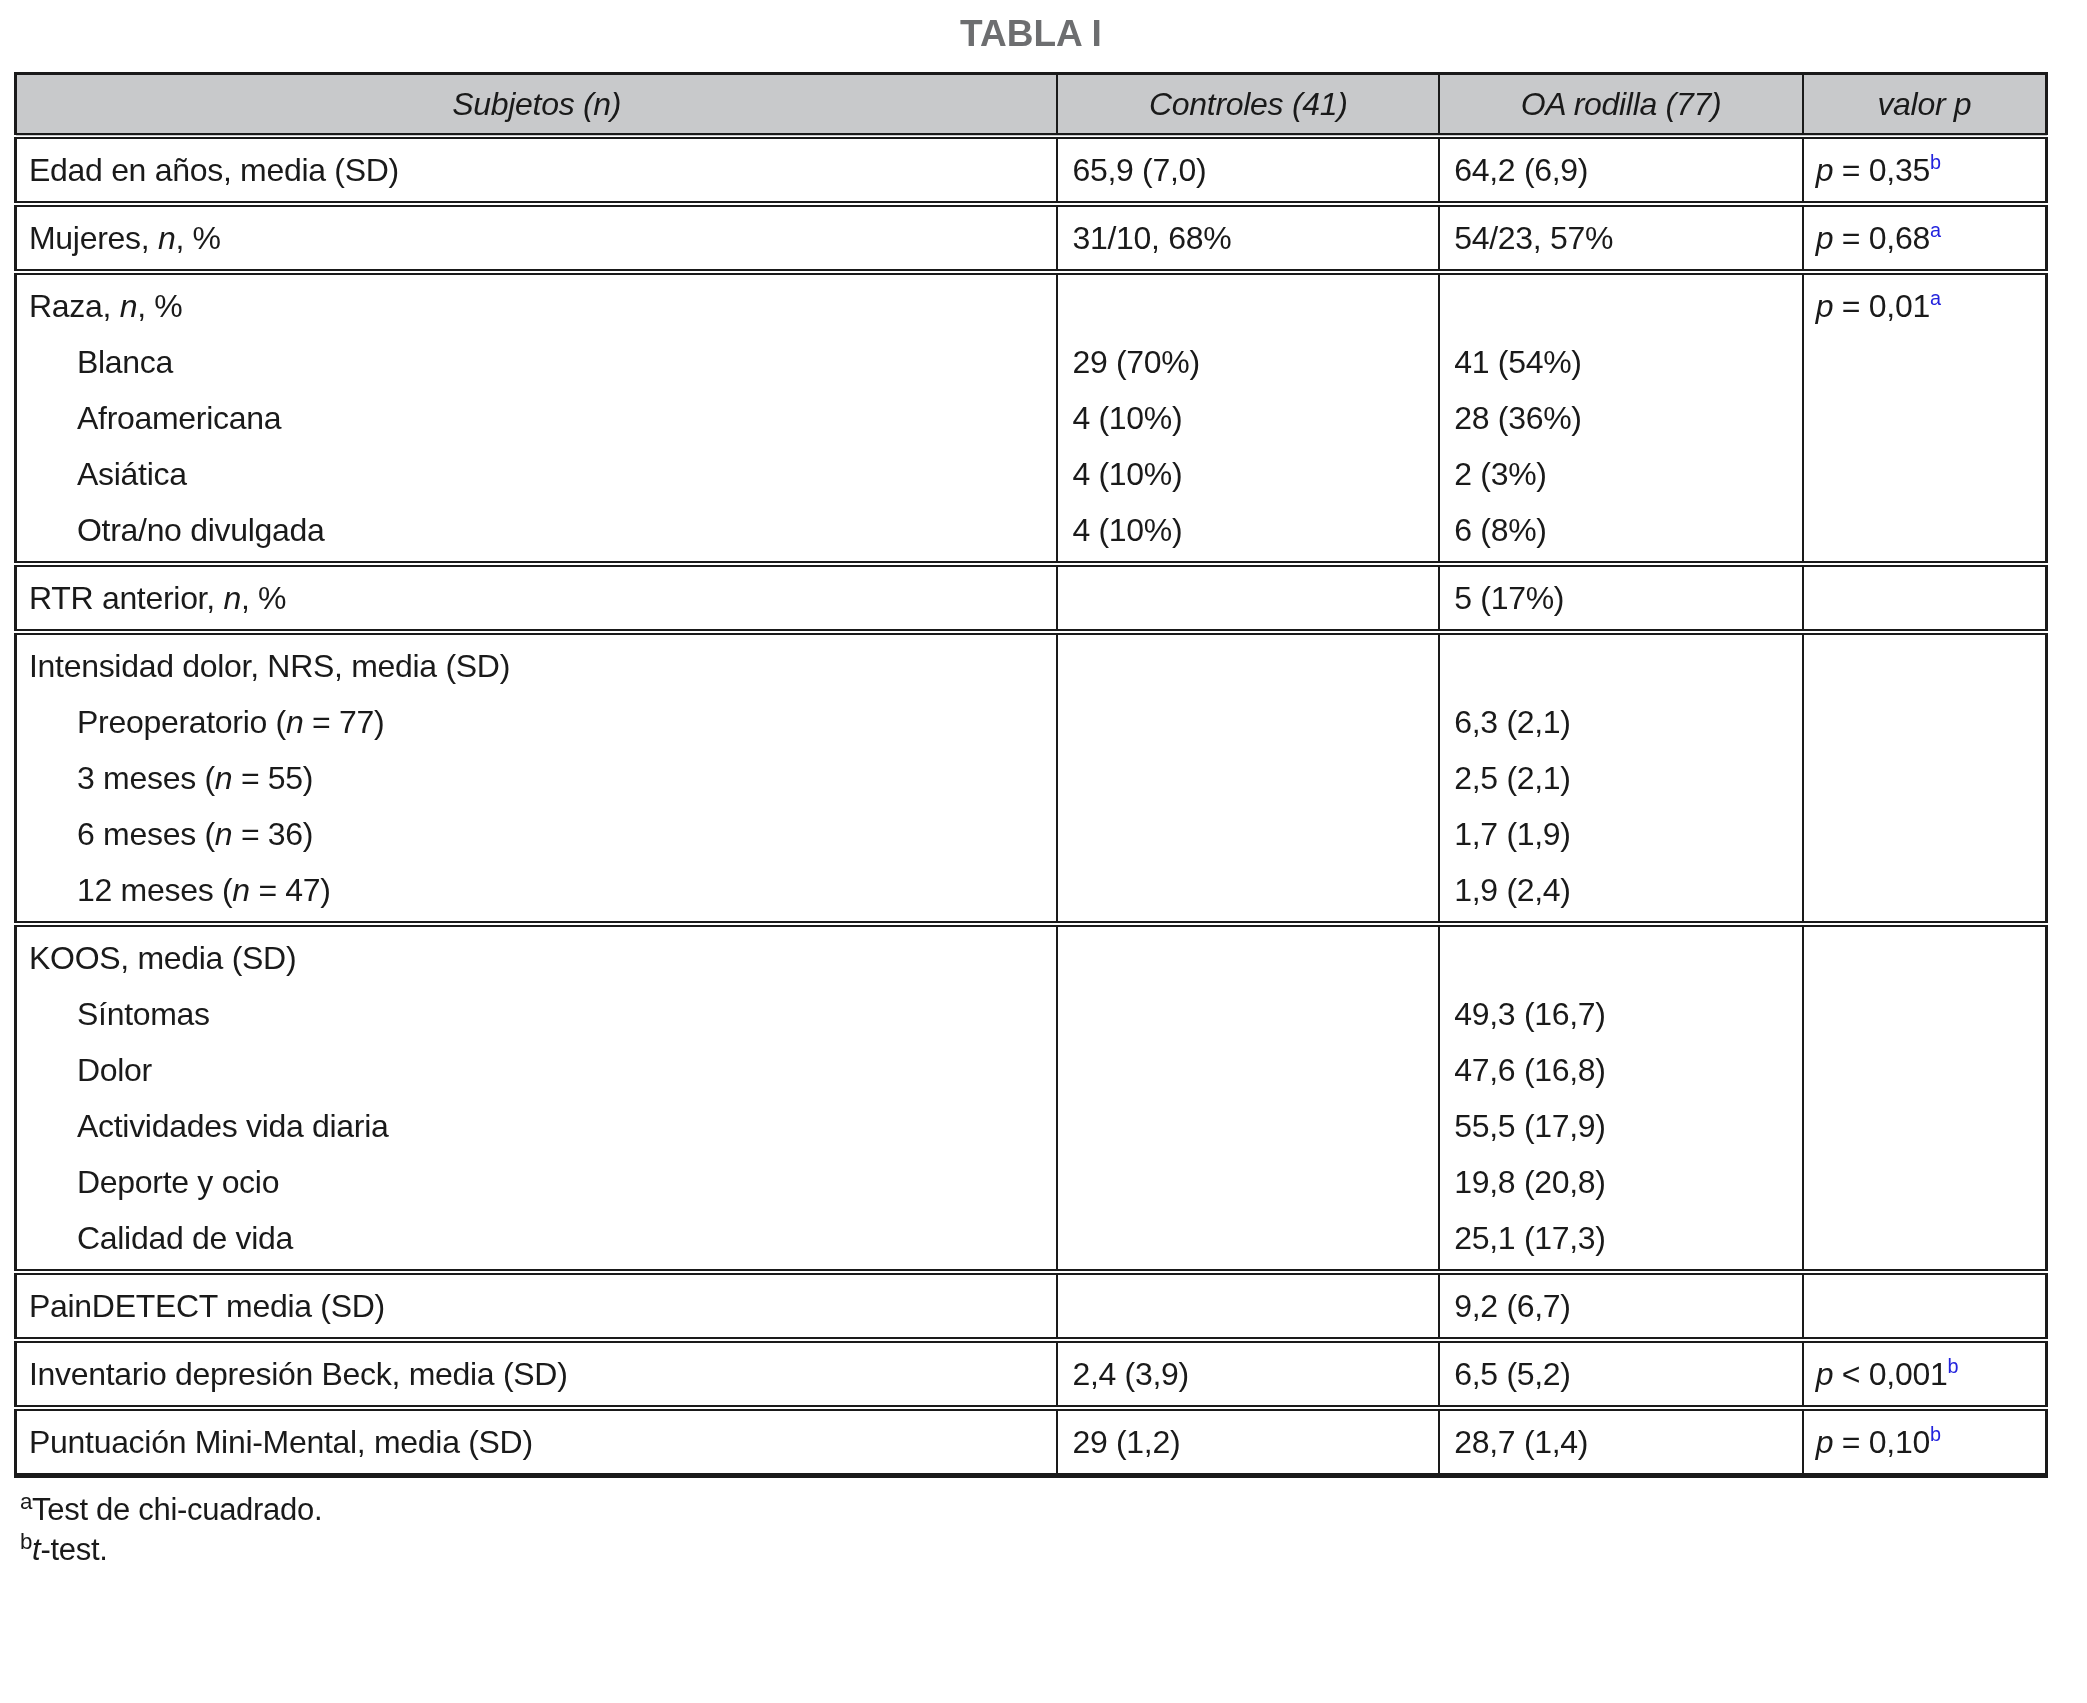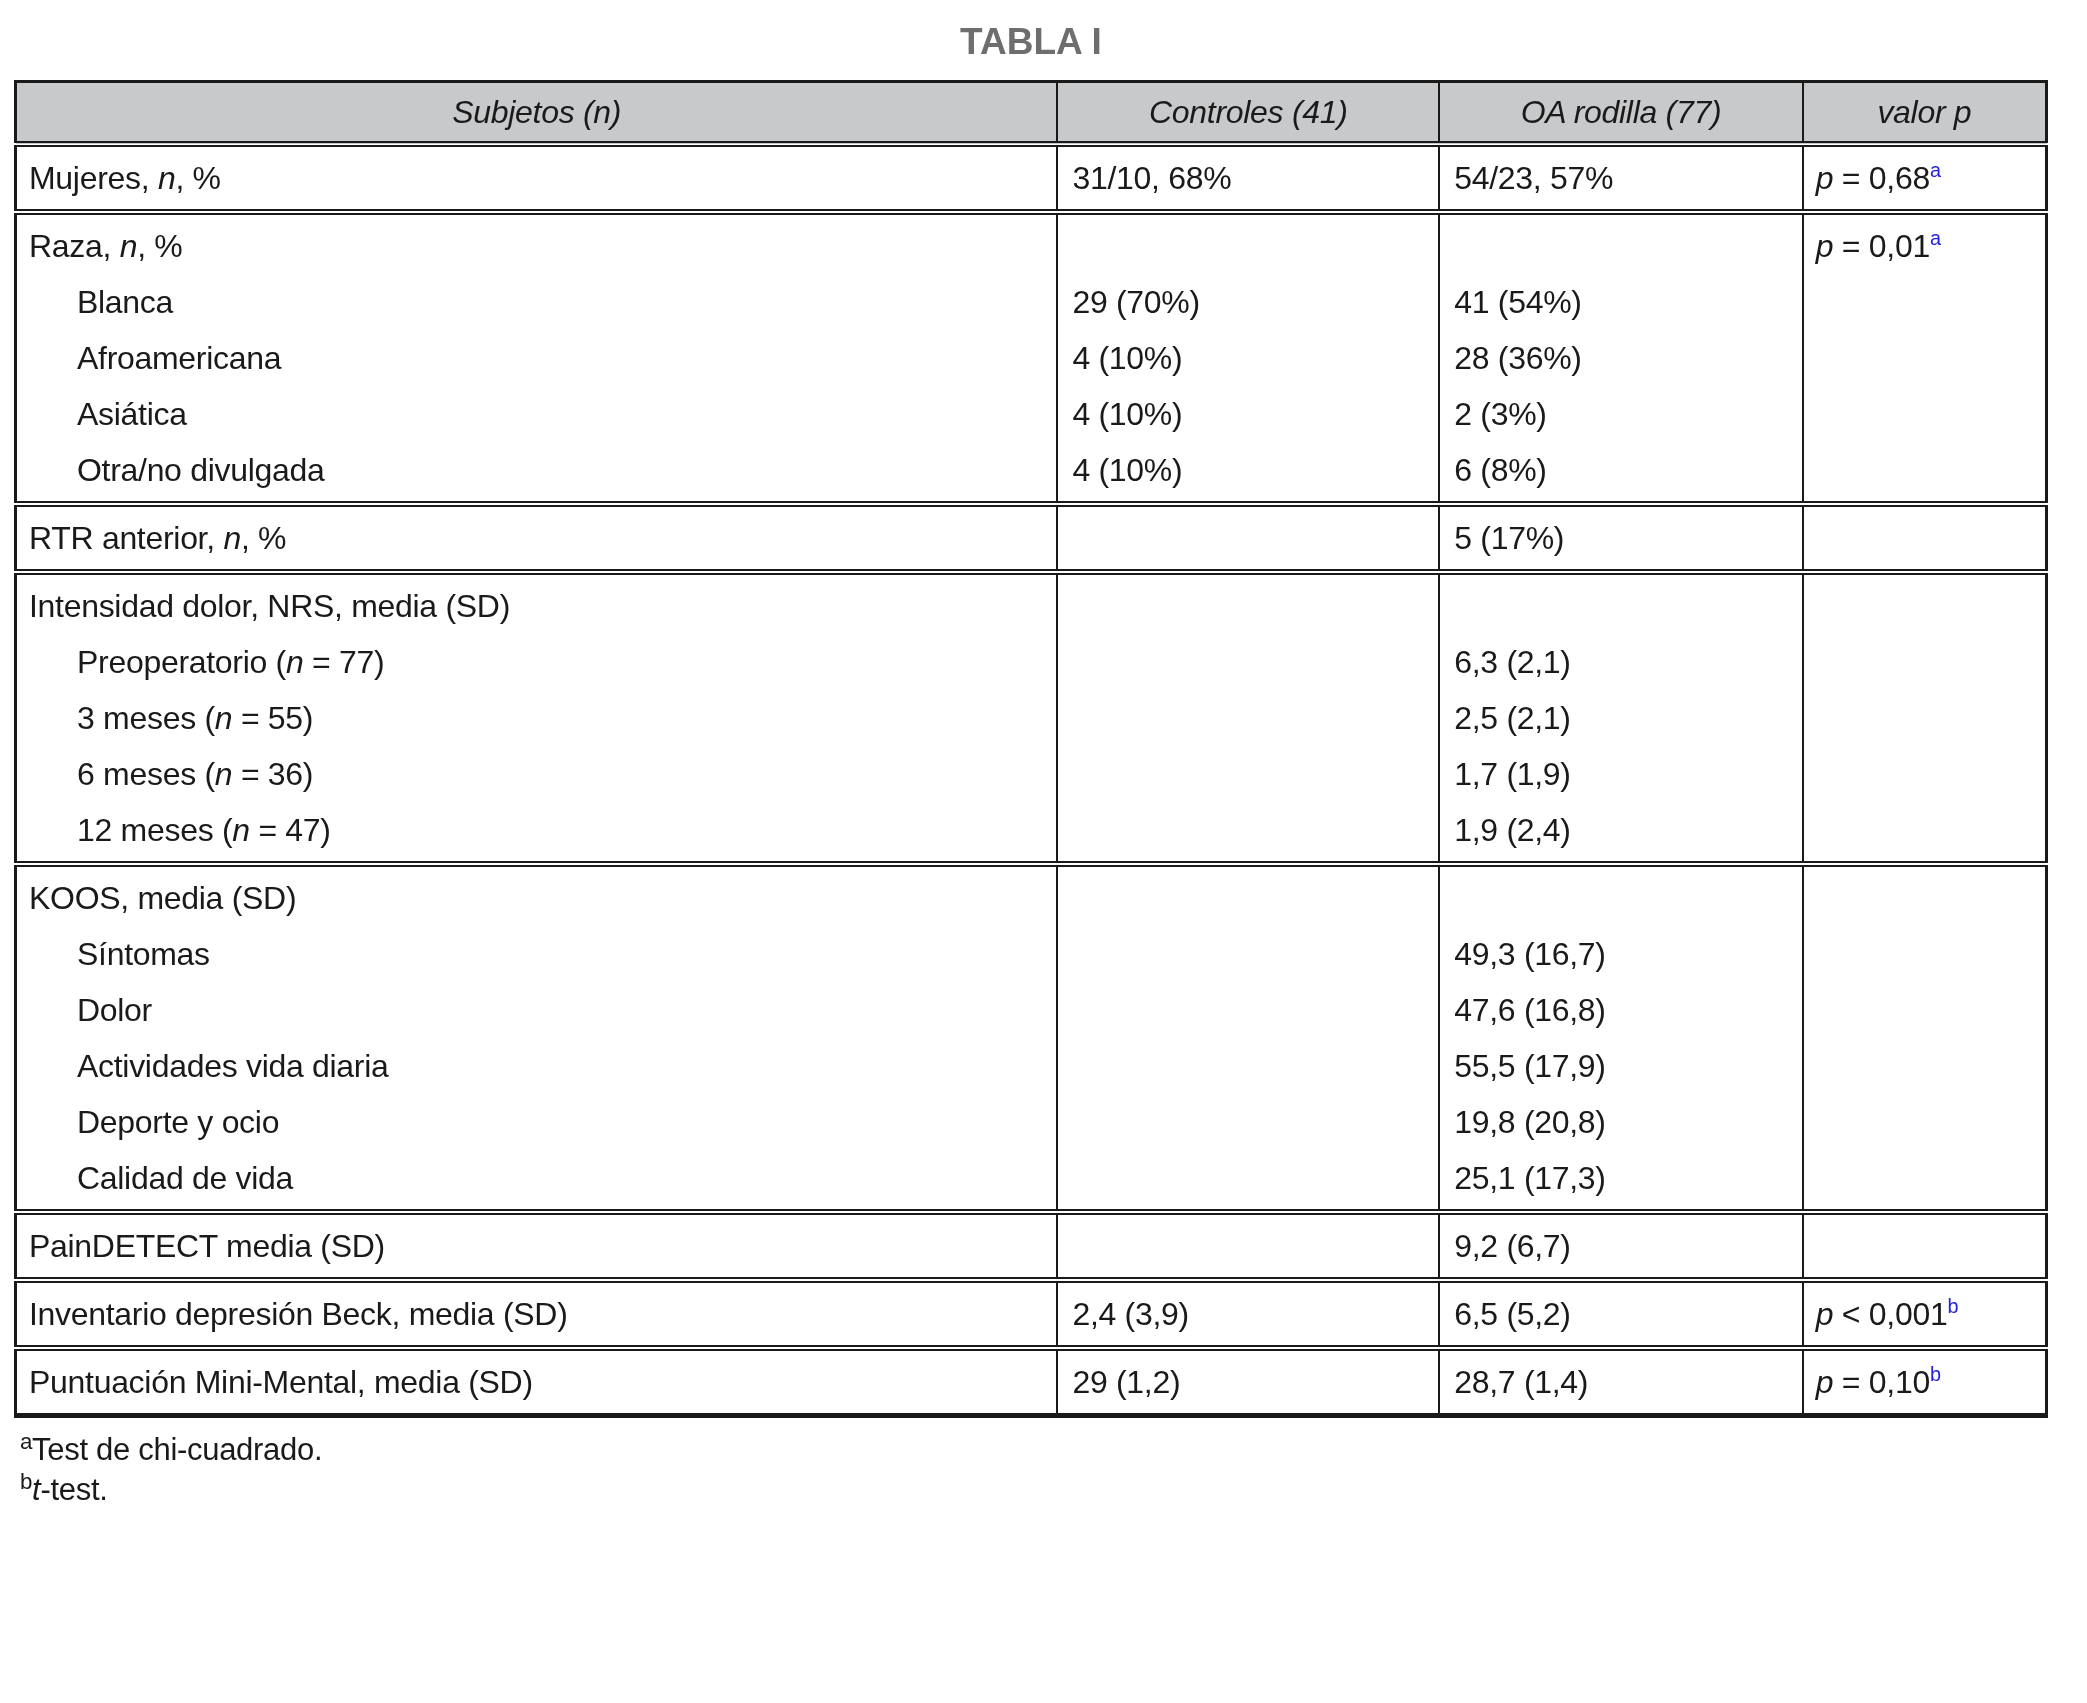--- a/index.html
+++ b/index.html
@@ -14,21 +14,21 @@
   body{
     width:2087px;height:1703px;
     background:#ffffff;
     color:var(--text);
     font-family:"Liberation Sans",sans-serif;
     overflow:hidden;
   }
   .content{
     margin-left:14px;
     width:2034px;
-    padding-top:18px;
+    padding-top:10px;
   }
   .title-block{
     text-align:center;
     margin-bottom:14px;
   }
   .table-label{
     font-size:37px;
     font-weight:bold;
     color:var(--title-gray);
     line-height:48px;
@@ -108,20 +108,34 @@
       <tr>
           <th style="width: 51.3%;"><i>Subjetos (n)</i></th>
           <th style="width: 18.8%;"><i>Controles (41)</i></th>
           <th style="width: 17.9%;"><i>OA rodilla (77)</i></th>
           <th style="width: 12%;"><i>valor</i> p</th>
         </tr>
     </thead>
     <tbody>
         <tr>
           <td class="col-label">
+            <div class="line">Edad en años, media (SD)</div>
+          </td>
+          <td class="col-controles">
+            <div class="line">65,9 (7,0)</div>
+          </td>
+          <td class="col-oa">
+            <div class="line">64,2 (6,9)</div>
+          </td>
+          <td class="col-p">
+            <div class="line"><i>p</i> = 0,35<sup>b</sup></div>
+          </td>
+        </tr>
+        <tr>
+          <td class="col-label">
             <div class="line">Mujeres, <i>n</i>, %</div>
           </td>
           <td class="col-controles">
             <div class="line">31/10, 68%</div>
           </td>
           <td class="col-oa">
             <div class="line">54/23, 57%</div>
           </td>
           <td class="col-p">
             <div class="line"><i>p</i> = 0,68<sup>a</sup></div>

